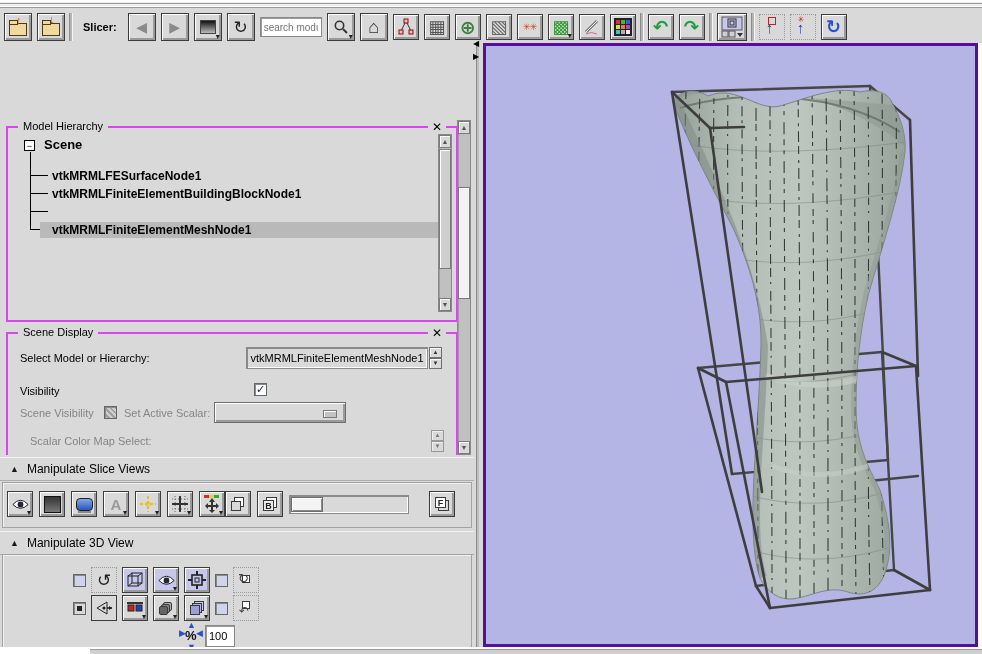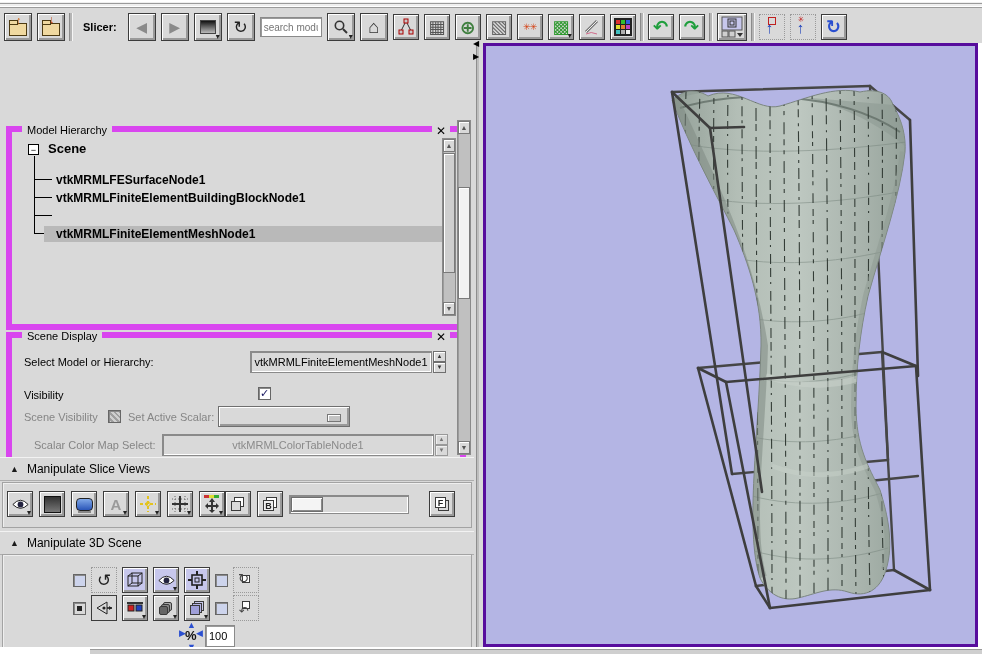--- a/index.html
+++ b/index.html
@@ -14,21 +14,21 @@
        font-size:14px;color:#222;box-sizing:border-box;flex:0 0 auto;}
   .btn.flat{border:1px dotted #9a9a9a;box-shadow:none;}
   .btn.active{background:#c7c7ec;}
   .dd{position:absolute;right:1px;bottom:-1px;font-size:8px;color:#222;line-height:8px;}
   .sep{width:2px;height:28px;background:#b5b5b5;border-left:1px solid #8b8b8b;border-right:1px solid #f5f5f5;margin:0 4px;flex:0 0 auto;}
   .lbl{font-size:11px;color:#000;}
   .dis{color:#858585;}
   .chk{width:13px;height:13px;background:#fff;border:1px solid #666;box-shadow:inset 1px 1px 0 #8a8a8a;display:flex;align-items:center;justify-content:center;font-size:11px;font-weight:bold;color:#14145e;box-sizing:border-box;}
   .chk.hatch{background:repeating-linear-gradient(45deg,#cfcfcf 0 2px,#9f9f9f 2px 4px);color:transparent;}
   .chk.blue{background:#cdd4ec;color:transparent;}
-  .groupbox{position:absolute;border:6px solid #d946ef;background:#d9d9d9;}
+  .groupbox{position:absolute;border:2px solid #d946ef;background:#d9d9d9;}
   .gb-title{position:absolute;top:-8px;left:10px;background:#d9d9d9;padding:0 5px;font-size:11px;color:#000;}
   .gb-close{position:absolute;top:-8px;right:10px;background:#d9d9d9;padding:0 4px;font-size:12px;color:#000;cursor:default;}
   .combobox{position:absolute;height:22px;background:#d9d9d9;border:1px solid #8a8a8a;box-shadow:inset 1px 1px 0 #8a8a8a,inset -1px -1px 0 #fff;
             display:flex;align-items:center;justify-content:center;font-size:11px;color:#000;box-sizing:border-box;}
   .spinners{position:absolute;width:13px;height:22px;display:flex;flex-direction:column;}
   .spinners .sp{flex:1;background:#d9d9d9;border:1px solid #6f6f6f;box-shadow:inset 1px 1px 0 #fff;font-size:6px;line-height:9px;text-align:center;color:#333;}
   .menubtn{position:relative;background:#d9d9d9;border:1px solid #6f6f6f;box-shadow:inset 1px 1px 0 #fff,inset -2px -2px 0 #9a9a9a;
            display:flex;align-items:center;justify-content:center;font-size:11px;color:#000;box-sizing:border-box;}
   .menubtn .dash{position:absolute;right:8px;top:50%;margin-top:-3px;width:12px;height:6px;background:#c3c3c3;border:1px solid #777;box-shadow:inset 1px 1px 0 #fff;}
   .section-hdr{position:absolute;left:0;width:474px;height:22px;background:#d9d9d9;border-top:1px solid #f2f2f2;border-bottom:1px solid #adadad;
@@ -267,23 +267,20 @@
       </div>
 
     <span class="lbl dis" style="position:absolute;left:12px;top:73px">Scene Visibility</span>
     <div class="chk hatch" style="position:absolute;left:96px;top:72px"></div>
     <span class="lbl dis" style="position:absolute;left:116px;top:73px">Set Active Scalar:</span>
     <div class="menubtn" style="position:absolute;left:206px;top:68px;width:132px;height:21px;color:#8a8a8a">
       <span class="dash"></span>
     </div>
 
     <span class="lbl dis" style="position:absolute;left:22px;top:101px">Scalar Color Map Select:</span>
-    <div class="combobox" style="left:150px;top:96px;width:272px;color:#8a8a8a">
-        <span>vtkMRMLColorTableNode1</span>
-      </div>
     <div class="spinners" style="left:423px;top:96px;opacity:.6">
       <div class="sp"><span>▲</span></div>
       <div class="sp"><span>▼</span></div>
     </div>
   </div>
 
   <div class="sb-v" style="left:457px;top:120px;height:335px">
     <div class="sb-arrow" style="top:0"><span>▲</span></div>
     <div class="sb-thumb" style="top:66px;height:112px;background:#f2f2f2"></div>
     <div class="sb-arrow" style="bottom:0"><span>▼</span></div>
@@ -374,21 +371,21 @@
         <span class="stack">
           <span class="sq" style="left:4px;top:4px;width:11px;height:11px;background:#d9d9d9"></span>
           <span class="sq" style="left:1px;top:1px;width:11px;height:11px;background:#fff;font-size:9px;font-weight:bold;text-align:center;line-height:10px"><span>F</span></span>
         </span>
       </div>
     </div>
   </div>
 
   <div class="section-hdr" style="top:531px">
     <span class="tri">▲</span>
-    <span>Manipulate 3D Scene</span>
+    <span>Manipulate 3D View</span>
   </div>
   <div class="frame" style="left:2px;top:554px;width:470px;height:100px;border-bottom:none">
 
     <div class="iconrow" style="left:70px;top:12px;gap:5px">
       <div class="chk blue"></div>
       <div class="btn flat" style="font-size:17px">
           <span>↺</span>
         </div>
       <div class="btn active">
         <svg width="18" height="18" viewBox="0 0 18 18">

